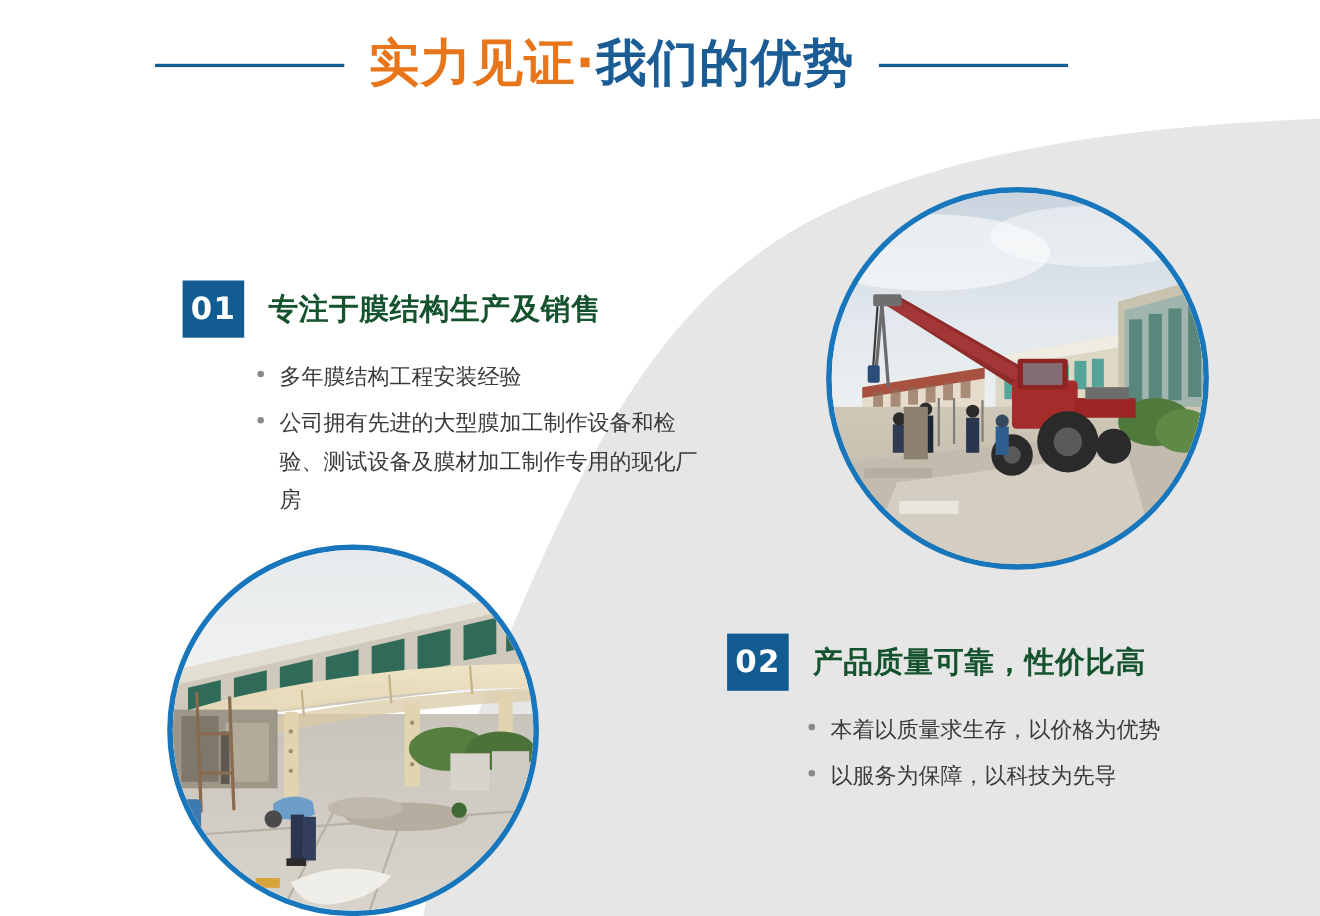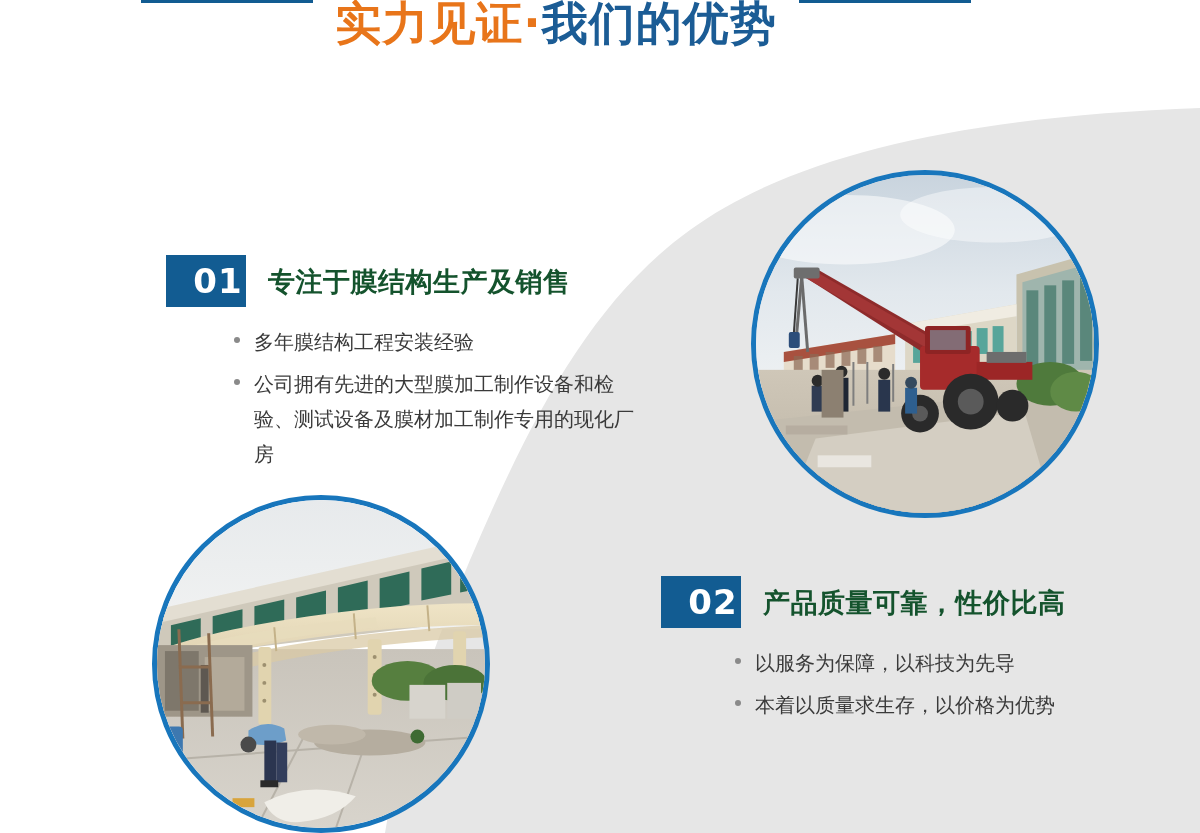--- a/index.html
+++ b/index.html
@@ -32,21 +32,21 @@
 
   
   .header {
     position: absolute;
     left: 0;
     top: 0;
     width: 1112px;
     height: 118px;
     z-index: 5;
     display: flex;
-    align-items: flex-start;
+    align-items: center;
     justify-content: center;
     gap: 22px;
   }
   .header-rule {
     width: 172px;
     height: 3px;
     background: #125C92;
   }
   .header-title {
     font-size: 46px;
@@ -67,29 +67,28 @@
   .feature-head {
     display: flex;
     align-items: center;
     gap: 22px;
   }
   .badge {
     width: 56px;
     height: 52px;
     background: #125C92;
     color: #ffffff;
-    font-size: 34px;
+    font-size: 28px;
     font-weight: 600;
     display: flex;
     align-items: center;
     justify-content: center;
     line-height: 1;
     letter-spacing: 1px;
     flex: none;
-    padding-left: 24px;
   }
   .feature-title {
     font-size: 27px;
     font-weight: bold;
     color: #14532d;
     line-height: 1;
     white-space: nowrap;
     letter-spacing: 0.5px;
   }
   .bullets {
@@ -377,18 +376,18 @@
       <li><span class="dot"></span><span>公司拥有先进的大型膜加工制作设备和检验、测试设备及膜材加工制作专用的现化厂房</span></li>
     </ul>
   </div>
 
   <div class="feature" id="feature-02">
     <div class="feature-head">
       <div class="badge">02</div>
       <div class="feature-title">产品质量可靠，性价比高</div>
     </div>
     <ul class="bullets">
+      <li><span class="dot"></span><span>本着以质量求生存，以价格为优势</span></li>
       <li><span class="dot"></span><span>以服务为保障，以科技为先导</span></li>
-      <li><span class="dot"></span><span>本着以质量求生存，以价格为优势</span></li>
     </ul>
   </div>
 
 </div>
 
 </body></html>

